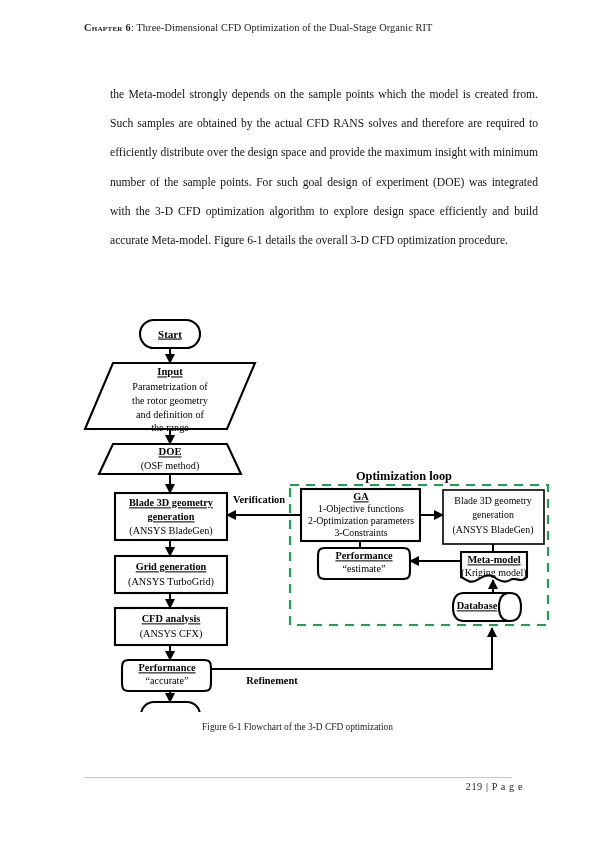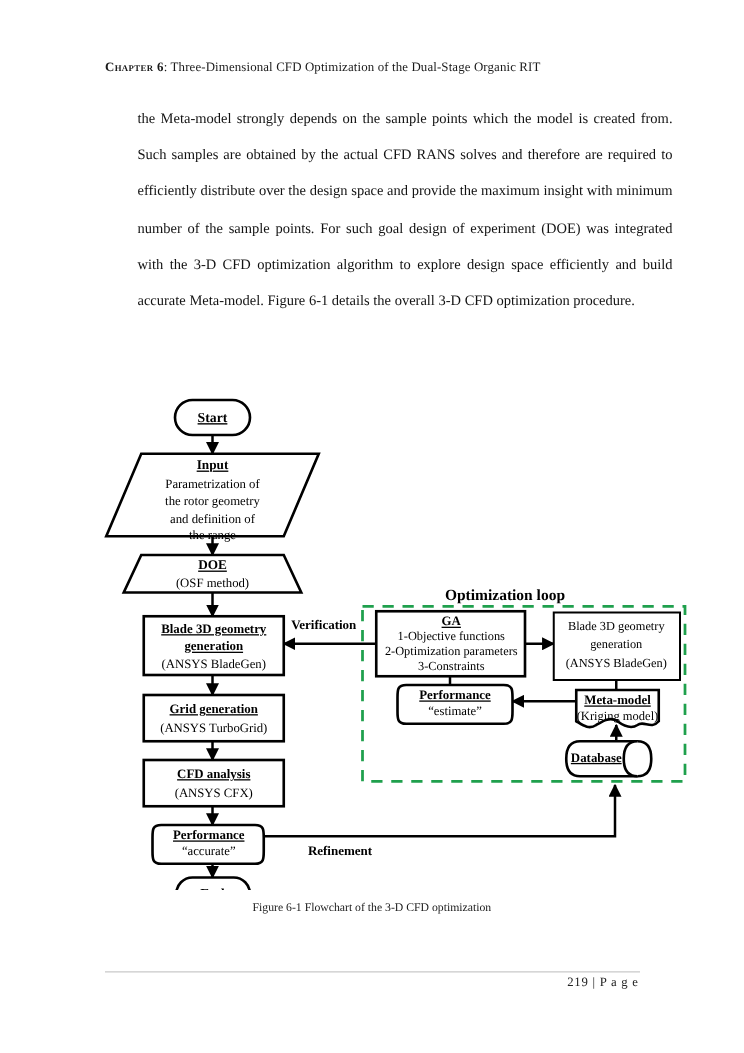--- a/index.html
+++ b/index.html
@@ -20,21 +20,21 @@
   .page {
     position: absolute;
     inset: 0;
     width: 595px;
     height: 842px;
   }
 
   .running-head {
     position: absolute;
     left: 84px;
-    top: 49px;
+    top: 22px;
     width: 440px;
     font-size: 10.3px;
     letter-spacing: 0.1px;
     color: #1a1a1a;
     white-space: nowrap;
   }
   .running-head .chap {
     font-weight: bold;
     font-variant: small-caps;
     letter-spacing: 0.3px;
@@ -56,21 +56,21 @@
   .footer-rule {
     position: absolute;
     left: 84px;
     top: 777px;
     width: 428px;
     height: 1px;
     background: #c9c9c9;
   }
   .footer-pageno {
     position: absolute;
-    right: 84px;
+    right: 72px;
     top: 781px;
     font-size: 10.2px;
     letter-spacing: 0.6px;
     color: #222;
     white-space: nowrap;
   }
 
   .fig-caption {
     position: absolute;
     left: 0;

